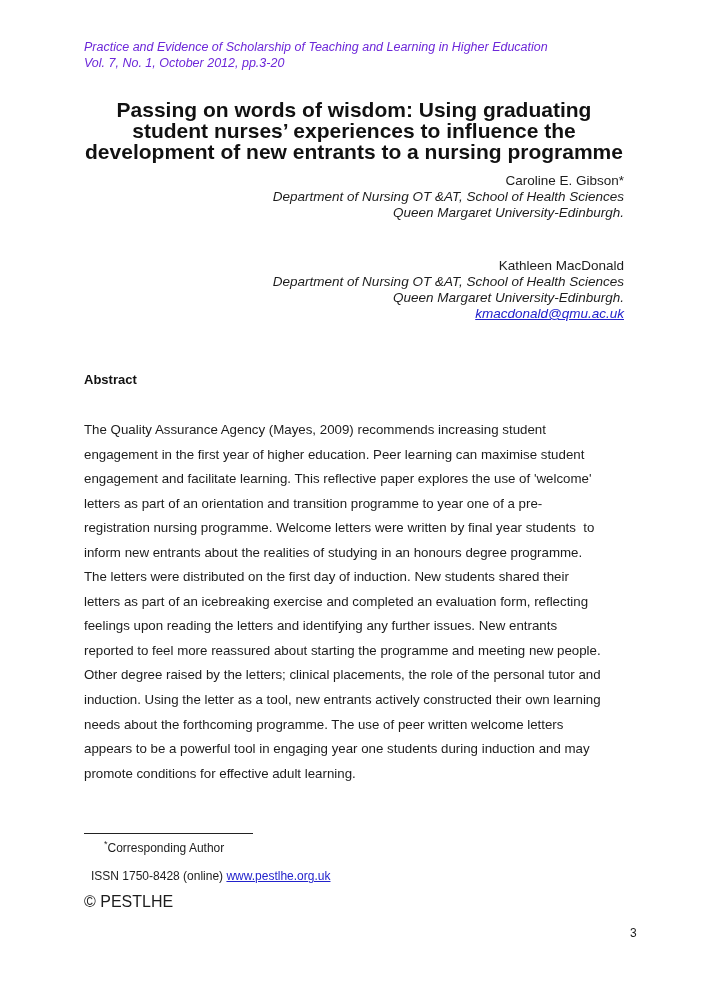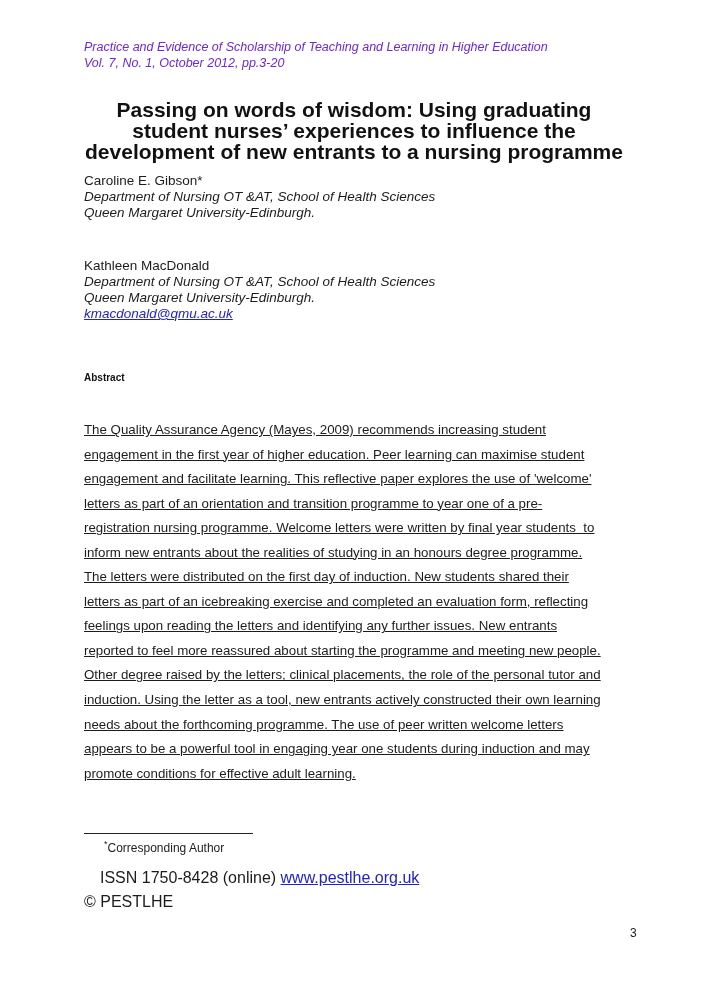--- a/index.html
+++ b/index.html
@@ -26,66 +26,65 @@
   .paper-title {
     left: 84px; top: 99px; width: 540px;
     margin: 0;
     font-size: 21px; line-height: 21px;
     font-weight: bold; text-align: center;
     color: #111111;
   }
 
   .author-block {
     left: 84px; width: 540px;
-    text-align: left;
+    text-align: right;
     font-size: 13.5px; line-height: 16px;
   }
   .author-block-1 { top: 173px; }
   .author-block-2 { top: 258px; }
   .author-name { font-style: normal; }
   .author-line-italic { font-style: italic; }
   .email-link {
     font-style: italic;
     color: #2222cc;
     text-decoration: underline;
     cursor: pointer;
   }
 
   .abstract-heading {
     left: 84px; top: 372px;
     margin: 0;
-    font-size: 10px; font-weight: bold;
+    font-size: 13px; font-weight: bold;
     color: #111111;
   }
 
   .abstract-body {
     left: 84px; top: 418px; width: 560px;
     font-size: 13.3px;
   }
   .abstract-line {
     line-height: 24.55px;
     white-space: pre;
-    text-decoration: underline;
   }
 
   .footnote-rule {
     left: 84px; top: 833px; width: 169px; height: 0;
     border-top: 1.5px solid #222222;
   }
   .footnote-line {
     left: 84px; top: 841px;
     font-size: 12px;
     margin-left: 20px;
   }
   .footnote-line sup {
     font-size: 9px; line-height: 0;
   }
   .issn-line {
-    left: 100px; top: 869px;
-    font-size: 16px;
+    left: 91px; top: 869px;
+    font-size: 12px;
   }
   .issn-link {
     color: #2222cc;
     text-decoration: underline;
     cursor: pointer;
     font-style: normal;
   }
   .copyright-line {
     left: 84px; top: 893px;
     font-size: 16px;

